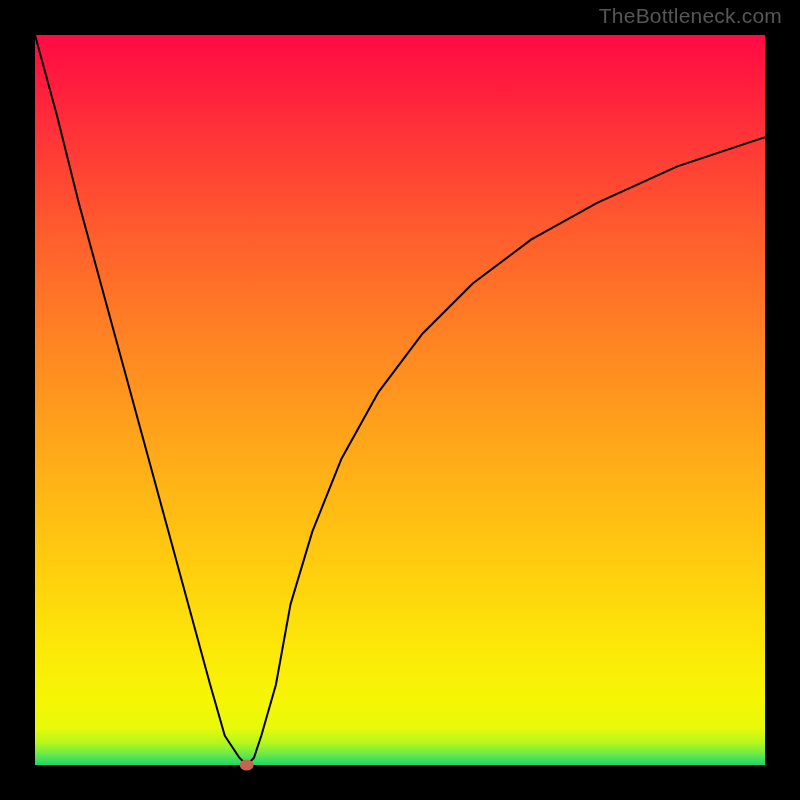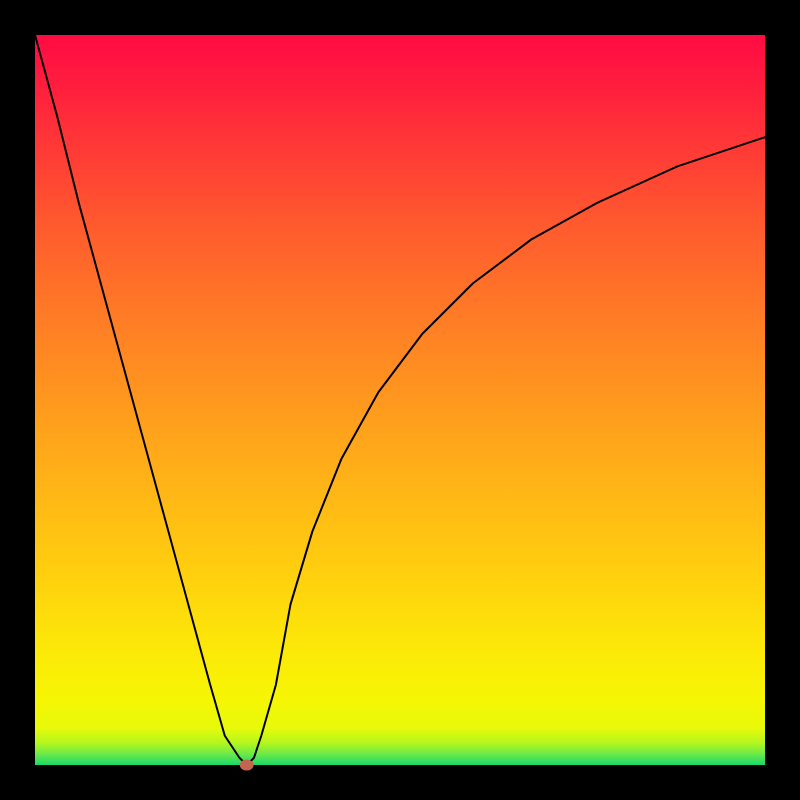--- a/index.html
+++ b/index.html
@@ -59,19 +59,20 @@
     stroke-linecap: round;
   }
   .marker {
     fill: #c4664f;
   }
 </style>
 </head>
 <body>
 
 <div class="frame">
+  <div class="watermark">TheBottleneck.com</div>
   <div class="plot-area">
     <svg viewBox="0 0 730 730" preserveAspectRatio="none">
       <path id="curve-path" class="curve" d="M0.0 0.0 L21.9 80.3 L43.8 167.9 L65.7 248.2 L87.6 328.5 L109.5 408.8 L131.4 489.1 L153.3 569.4 L175.2 649.7 L189.8 700.8 L204.4 722.7 L211.7 730.0 L219.0 722.7 L226.3 700.8 L240.9 649.7 L255.5 569.4 L277.4 496.4 L306.6 423.4 L343.1 357.7 L386.9 299.3 L438.0 248.2 L496.4 204.4 L562.1 167.9 L642.4 131.4 L730.0 102.2"></path>
       <ellipse id="min-marker" class="marker" cx="211.7" cy="730.0" rx="7" ry="5.5"></ellipse>
     </svg>
   </div>
 </div>
 
 </body></html>

